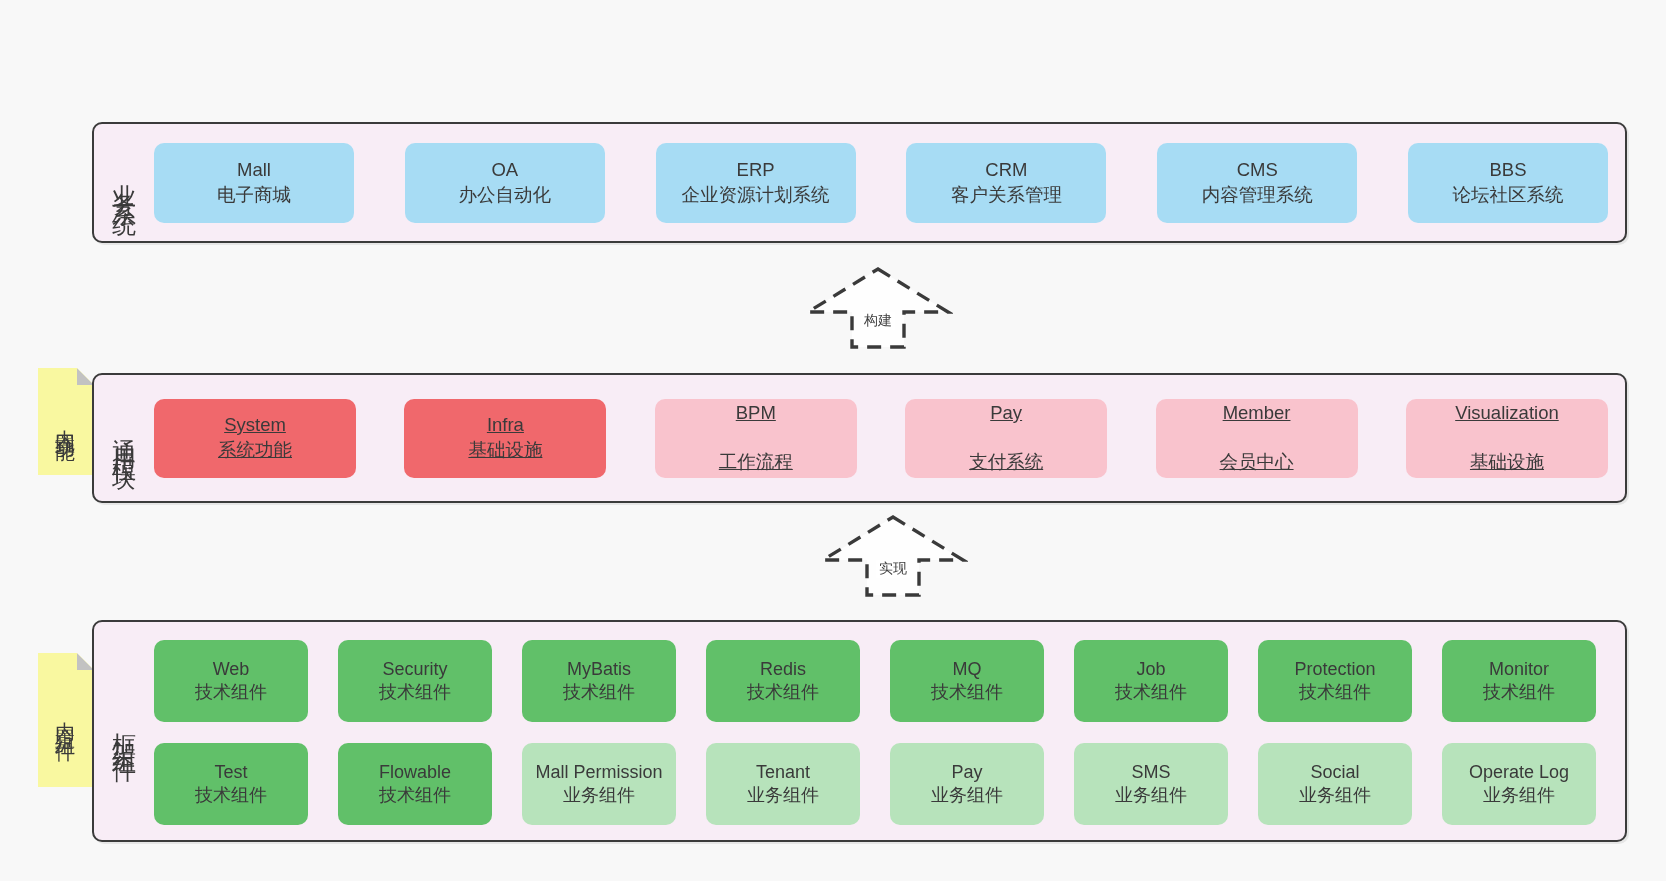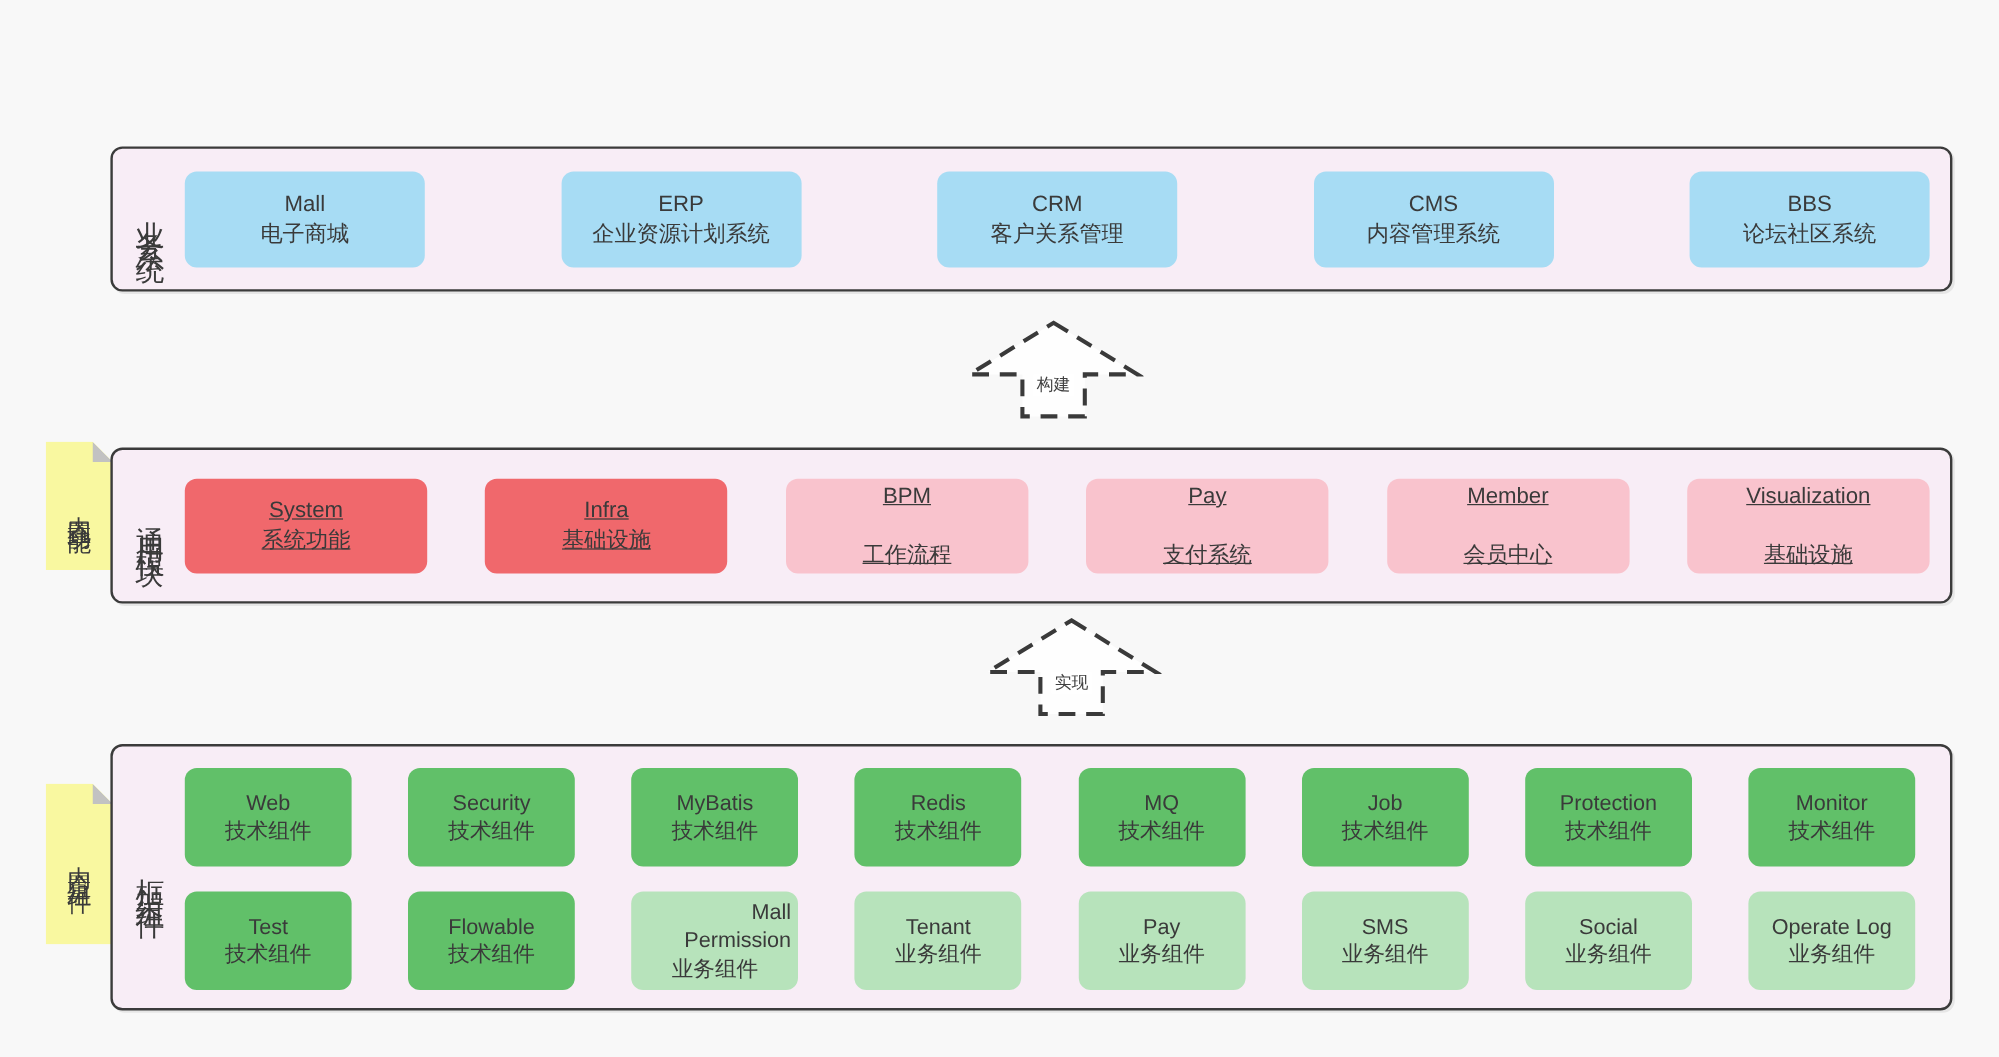--- a/index.html
+++ b/index.html
@@ -31,26 +31,26 @@
   }
   .band-3 .rows {
     position:absolute; left:60px; right:29px; top:18px; bottom:15px;
     display:flex; flex-direction:column; justify-content:space-between;
   }
   .band-3 .row { display:flex; justify-content:space-between; }
 
   .box {
     border-radius:10px;
     display:flex; flex-direction:column; justify-content:center; align-items:center;
-    text-align:right; line-height:1.35; font-size:18.5px; color:#3a3a3a;
+    text-align:center; line-height:1.35; font-size:18.5px; color:#3a3a3a;
     padding:4px 6px;
   }
   .band-1 .box { width:200px; height:80px; background:var(--blue,#a7dcf4); }
   .band-2 .box { width:202px; height:79px;text-decoration:underline; }
-  .band-3 .box { width:139px; height:82px; line-height:1.3; font-size:18px; }
+  .band-3 .box { width:154px; height:82px; line-height:1.3; font-size:18px; }
 
   .c-blue  { background:var(--blue,#a7dcf4); }
   .c-red   { background:var(--red,#f0686c); }
   .c-pink  { background:var(--pink,#f9c3cd);gap:24px; }
   .c-green { background:var(--green,#61c069); }
   .c-greenlight { background:var(--green_light,#b7e3bb); }
 
   .sticky {
     position:absolute; left:38px; width:56px;
     background:var(--sticky,#f9f8a0);
@@ -86,20 +86,24 @@
 <div class="page">
 
   <div class="band band-1">
     <div class="side-label">业务系统</div>
     <div class="boxes">
       <div class="box c-blue">
         <div>Mall</div>
         <div>电子商城</div>
       </div>
       <div class="box c-blue">
+        <div>OA</div>
+        <div>办公自动化</div>
+      </div>
+      <div class="box c-blue">
         <div>ERP</div>
         <div>企业资源计划系统</div>
       </div>
       <div class="box c-blue">
         <div>CRM</div>
         <div>客户关系管理</div>
       </div>
       <div class="box c-blue">
         <div>CMS</div>
         <div>内容管理系统</div>

